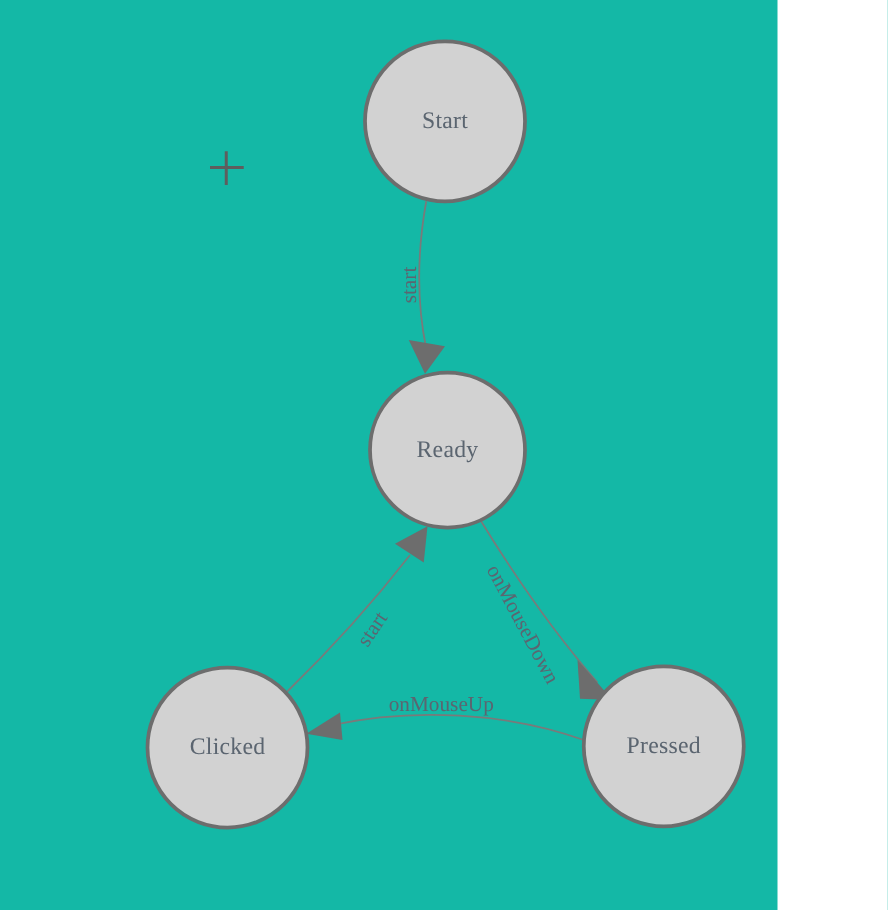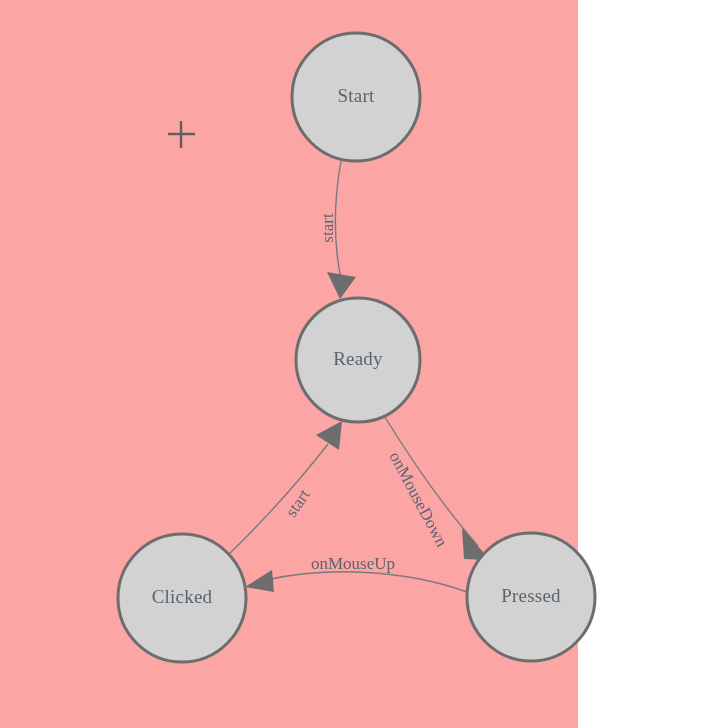--- a/index.html
+++ b/index.html
@@ -9,23 +9,23 @@
     background: #ffffff;
   }
   body {
     width: 710px;
     height: 728px;
     overflow: hidden;
     font-family: "Liberation Serif", "DejaVu Serif", serif;
   }
   #canvas-root {
     position: relative;
-    width: 578px;
+    width: 622px;
     height: 728px;
-    background: #fca5a5;
+    background: #14b8a6;
   }
   #diagram-svg {
     position: absolute;
     top: 0;
     left: 0;
     width: 710px;
     height: 728px;
     display: block;
   }
   .node-circle {

